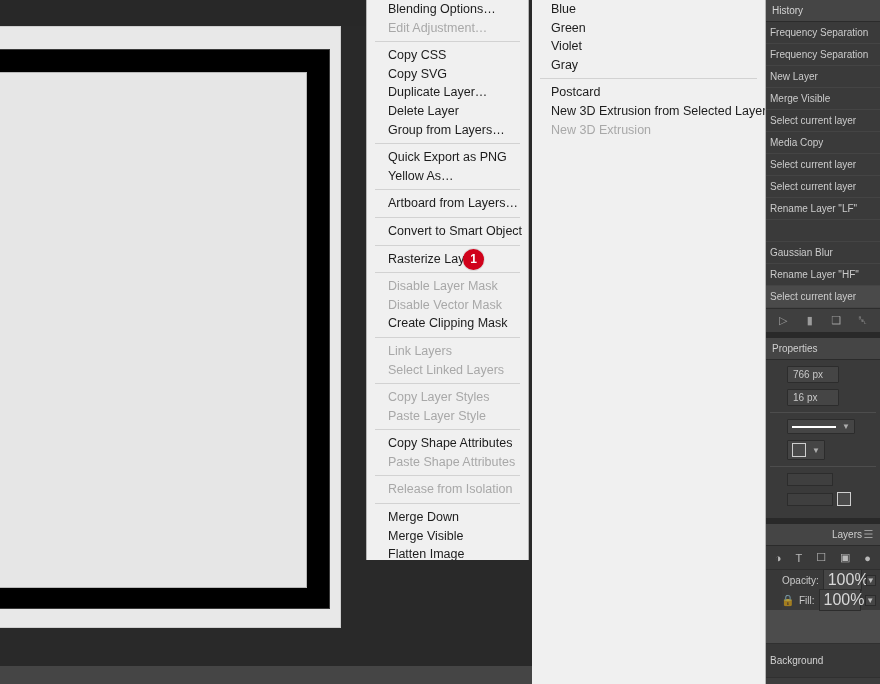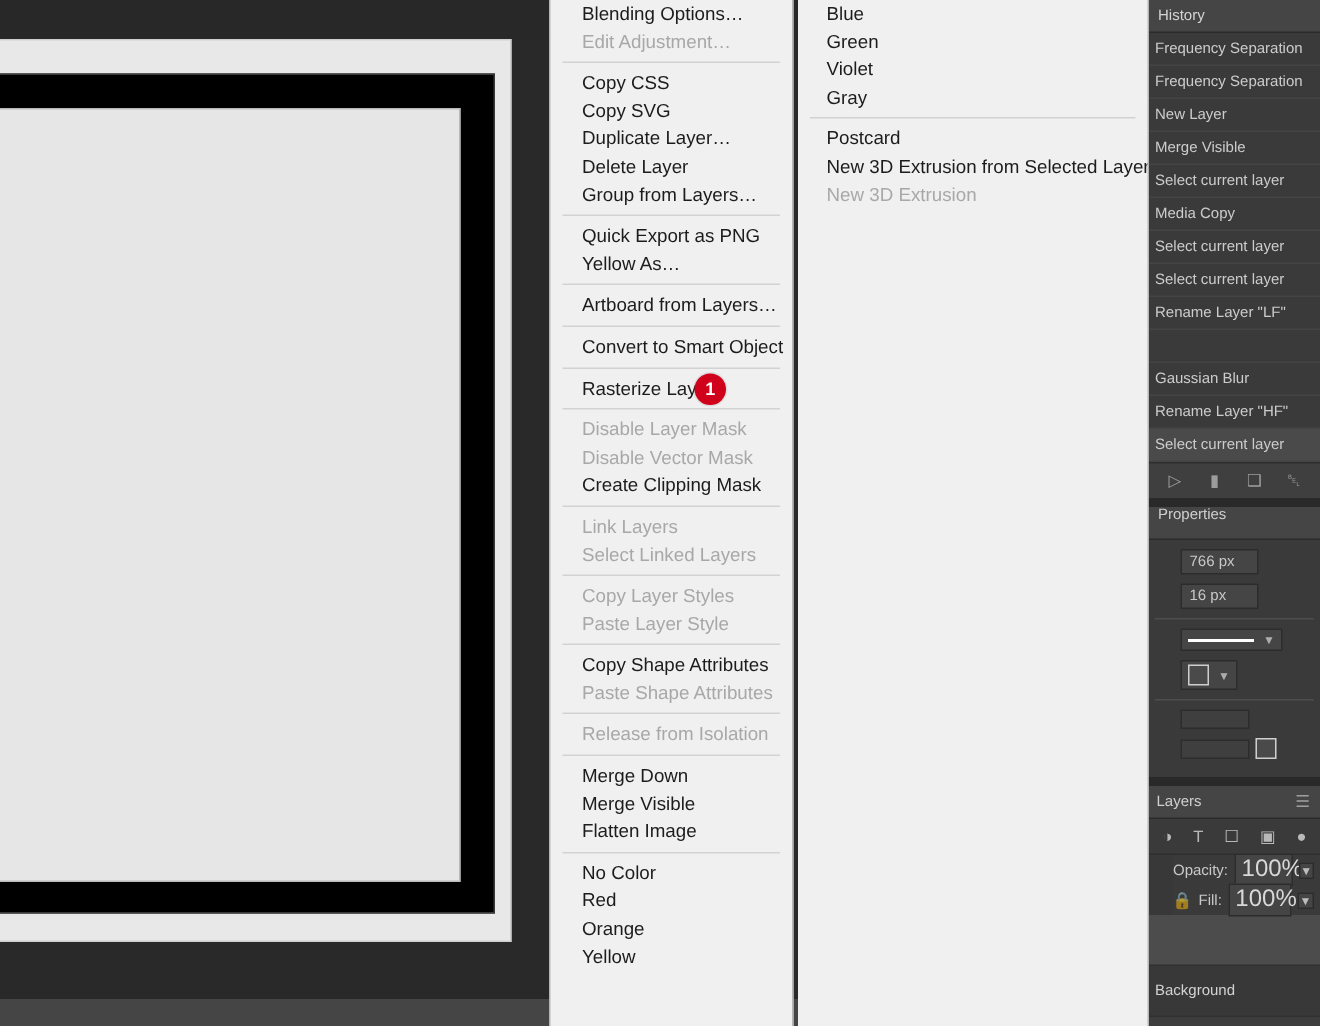--- a/index.html
+++ b/index.html
@@ -60,42 +60,42 @@
     height: 24px; background: #3f3f3f; border-top: 1px solid #2d2d2d;
     display: flex; align-items: center; justify-content: space-around;
     padding: 0 4px;
   }
   .ficon { width: 13px; height: 13px; opacity: .62; color: #d6d6d6; display:flex;
            align-items:center; justify-content:center; font-size: 11px; }
   .panel-sep { height: 6px; background: #292929; }
 
   .props-head {
     height: 22px; background: #454545; border-bottom:1px solid #2b2b2b;
-    display:flex; padding-left: 6px; font-size: 10px;
+    display:flex; align-items:center; padding-left: 6px; font-size: 10px;
   }
   .props-body { background: #3a3a3a; padding: 6px 4px; }
   .prop-row { display:flex; align-items:center; gap:4px; margin-bottom: 6px; padding-left: 17px; }
   .prop-field {
     background: #454545; border: 1px solid #2c2c2c; color: #c8c8c8;
     font-size: 10px; padding: 2px 5px; min-width: 52px; border-radius: 1px;
   }
   .prop-select {
     background: #454545; border: 1px solid #2c2c2c; color: #c8c8c8;
     font-size: 10px; padding: 2px 4px; display:flex; align-items:center;
     gap:6px; border-radius:1px;
   }
   .stroke-line { width: 44px; height: 2px; background: #fff; }
   .caret { font-size: 8px; opacity: .8; }
   .prop-div { height:1px; background:#4d4d4d; margin: 6px 0; }
   .swatch { width: 46px; height: 13px; background: #3f3f3f; border:1px solid #2c2c2c; }
   .sq-icon { width: 14px; height: 14px; border: 1px solid #cfcfcf; background: #4a4a4a; }
 
   .layers-head {
     height: 22px; background: #454545; border-bottom:1px solid #2b2b2b;
-    display:flex; align-items:center; justify-content: space-between;
+    display:flex; align-items:center; justify-content: flex-end;
     padding: 0 5px; font-size: 10px;
   }
   .layers-tools {
     height: 24px; display:flex; align-items:center; justify-content:space-around;
     background: #3a3a3a; border-bottom: 1px solid #2f2f2f; padding: 0 2px;
   }
   .ltool { font-size: 11px; color: #d0d0d0; opacity:.85; }
   .opac-row {
     height: 20px; display:flex; align-items:center; justify-content:flex-end;
     gap: 4px; padding-right: 4px; background:#3a3a3a; font-size:10px; color:#c9c9c9;margin-left:16px;
@@ -106,21 +106,21 @@
   }
   .drop-caret { width:14px; text-align:center; font-size:8px; color:#bdbdbd;
                 background:#454545; border:1px solid #2c2c2c; }
   .layer-row { height: 34px; border-bottom:1px solid #303030; display:flex;
                align-items:center; padding-left: 4px; font-size:10px; color:#d2d2d2; }
   .layer-row.sel { background: #4c4c4c; }
   .layers-canvas { background:#3d3d3d; height: 78px; }
 
   
   .menu {
-    position: absolute; left: 366px; top: 0; width: 163px; height: 684px;
+    position: absolute; left: 366px; top: 0; width: 163px; height: 560px;
     background: #f0f0f0;
     border-left: 1px solid #b5b5b5; border-right: 1px solid #b5b5b5;
     font-size: 12.5px; color: #1a1a1a; overflow: hidden;
   }
   .submenu {
     position: absolute; left: 532px; top: 0; width: 234px; height: 684px;
     background: #f0f0f0;
     border-right: 1px solid #b5b5b5;
     font-size: 12.5px; color: #1a1a1a; overflow: hidden;
   }

